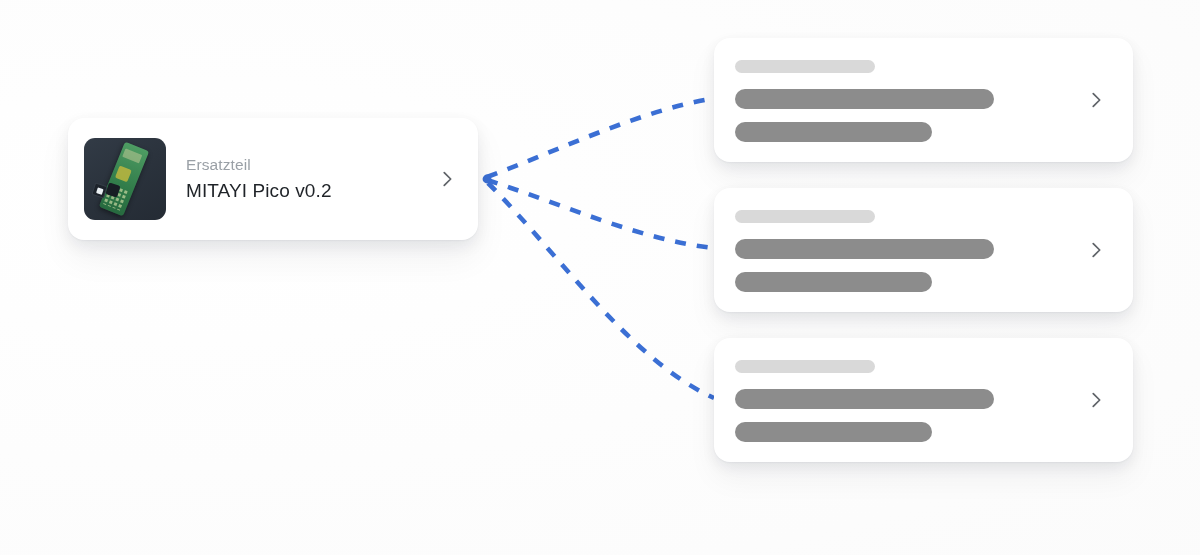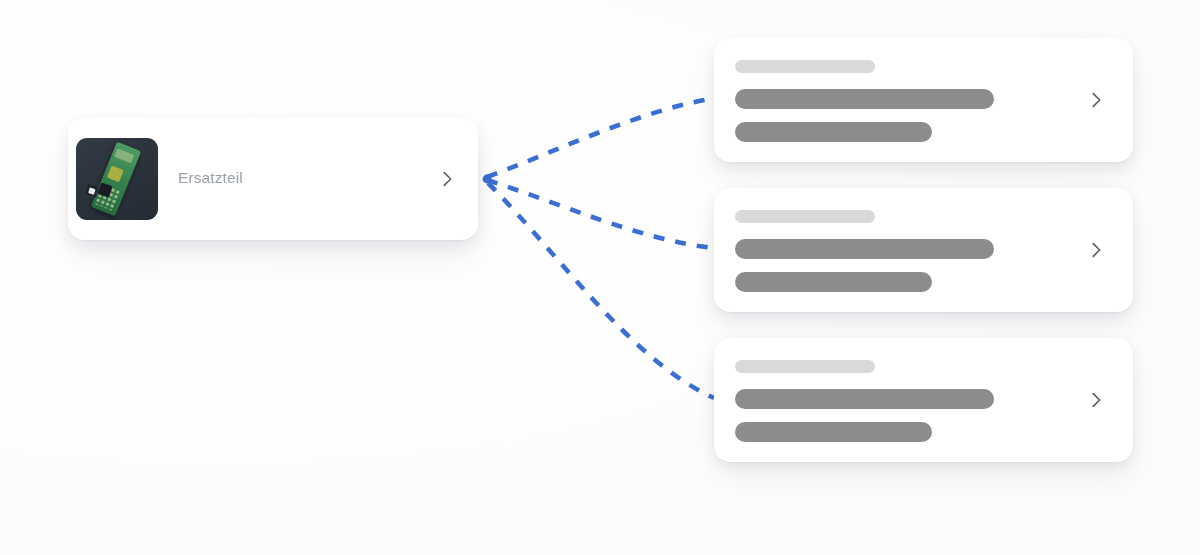--- a/index.html
+++ b/index.html
@@ -47,21 +47,21 @@
     width: 410px;
     height: 122px;
     background: #ffffff;
     border-radius: 16px;
     box-shadow:
       0 1px 2px rgba(17, 24, 39, 0.045),
       0 6px 16px rgba(17, 24, 39, 0.075),
       0 18px 34px rgba(17, 24, 39, 0.055);
     display: flex;
     align-items: center;
-    padding: 0 18px 0 8px;
+    padding: 0 18px 0 16px;
   }
 
   .thumb {
     width: 82px;
     height: 82px;
     border-radius: 11px;
     flex: 0 0 82px;
     position: relative;
     overflow: hidden;
     background:
@@ -239,20 +239,21 @@
   <div class="thumb">
     <div class="pcb">
       <div class="pcb-dots"></div>
     </div>
     <div class="chip-a"></div>
     <div class="chip-b"></div>
   </div>
 
   <div class="source-text">
     <div class="eyebrow">Ersatzteil</div>
+    <div class="title-line">MITAYI Pico v0.2</div>
   </div>
 
   <div class="chev">
     <svg width="22" height="22" viewBox="0 0 24 24" fill="none" stroke="currentColor" stroke-width="1.9" stroke-linecap="round" stroke-linejoin="round">
       <polyline points="9 5 16 12 9 19"></polyline>
     </svg>
   </div>
 </div>
 
 <div class="result-card r1">

